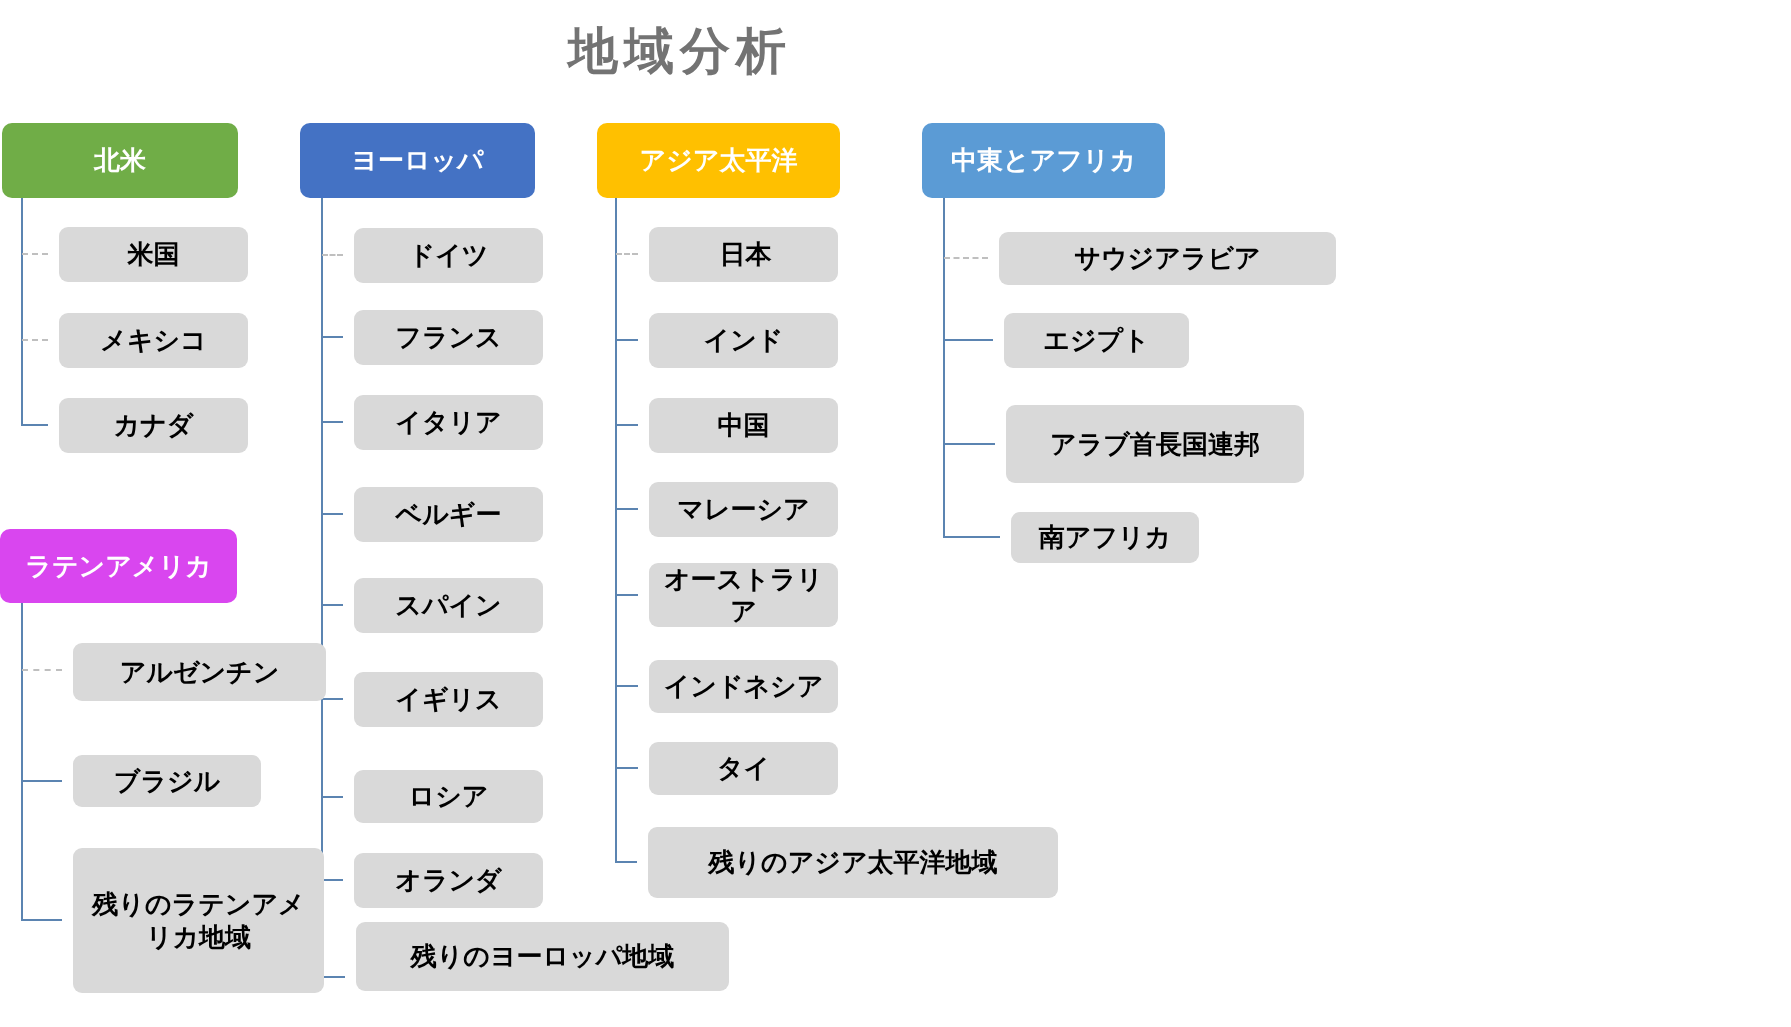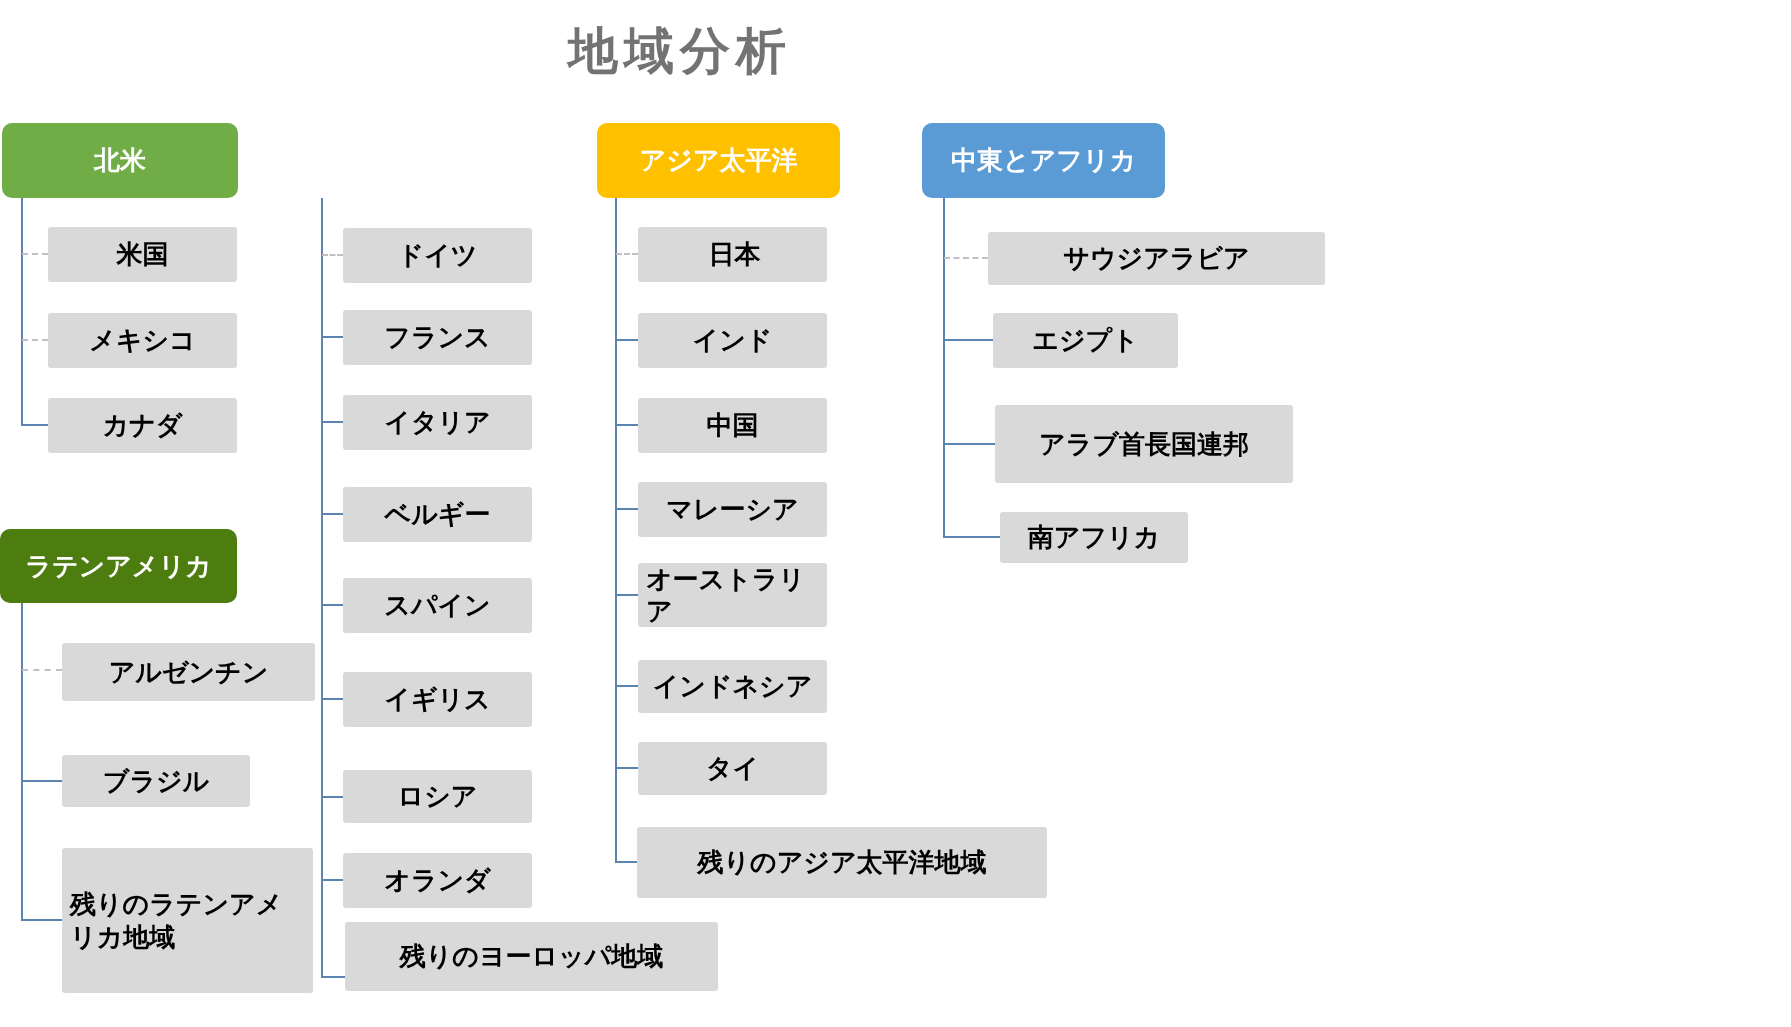--- a/index.html
+++ b/index.html
@@ -20,29 +20,29 @@
     position:absolute;
     display:flex;align-items:center;justify-content:center;
     color:#ffffff;font-size:26px;font-weight:bold;
     border-radius:10px;
     text-align:center;
   }
   .hdr-na{background:#70AD47;}
   .hdr-eu{background:#4472C4;}
   .hdr-ap{background:#FFC000;}
   .hdr-mea{background:#5B9BD5;}
-  .hdr-la{background:#4d7c0f;}
+  .hdr-la{background:#d946ef;}
   .node{
     position:absolute;
     display:flex;align-items:center;justify-content:center;
     background:#D9D9D9;color:#000000;
     font-size:26px;font-weight:bold;
-    border-radius:3px;
-    line-height:1.25;
-    padding:0 8px;box-sizing:border-box;
+    border-radius:9px;
+    text-align:center;line-height:1.25;
+    padding:0 8px;box-sizing:border-box;margin-left:11px;
   }
   .vline{
     position:absolute;width:0;
     border-left:2px solid #5B84B1;
   }
   .stub{
     position:absolute;height:0;
   }
   .stub.solid{border-top:2px solid #5B84B1;}
   .stub.dashed{border-top:2px dashed #BFBFBF;}
@@ -56,20 +56,21 @@
 
   <div class="hdr hdr-na" style="left:2px;top:123px;width:236px;height:75px;">北米</div>
   <div class="vline" style="left:21px;top:198px;height:228px;"></div>
   <div class="stub dashed" style="left:22px;top:253px;width:26px;"></div>
   <div class="stub dashed" style="left:22px;top:339px;width:26px;"></div>
   <div class="stub solid" style="left:22px;top:424px;width:26px;"></div>
   <div class="node" style="left:48px;top:227px;width:189px;height:55px;">米国</div>
   <div class="node" style="left:48px;top:313px;width:189px;height:55px;">メキシコ</div>
   <div class="node" style="left:48px;top:398px;width:189px;height:55px;">カナダ</div>
 
+  <div class="hdr hdr-eu" style="left:300px;top:123px;width:235px;height:75px;">ヨーロッパ</div>
   <div class="vline" style="left:321px;top:198px;height:780px;"></div>
   <div class="stub dashed" style="left:322px;top:254px;width:21px;"></div>
   <div class="stub solid" style="left:322px;top:336px;width:21px;"></div>
   <div class="stub solid" style="left:322px;top:421px;width:21px;"></div>
   <div class="stub solid" style="left:322px;top:513px;width:21px;"></div>
   <div class="stub solid" style="left:322px;top:604px;width:21px;"></div>
   <div class="stub solid" style="left:322px;top:698px;width:21px;"></div>
   <div class="stub solid" style="left:322px;top:796px;width:21px;"></div>
   <div class="stub solid" style="left:322px;top:879px;width:21px;"></div>
   <div class="stub solid" style="left:322px;top:976px;width:23px;"></div>

